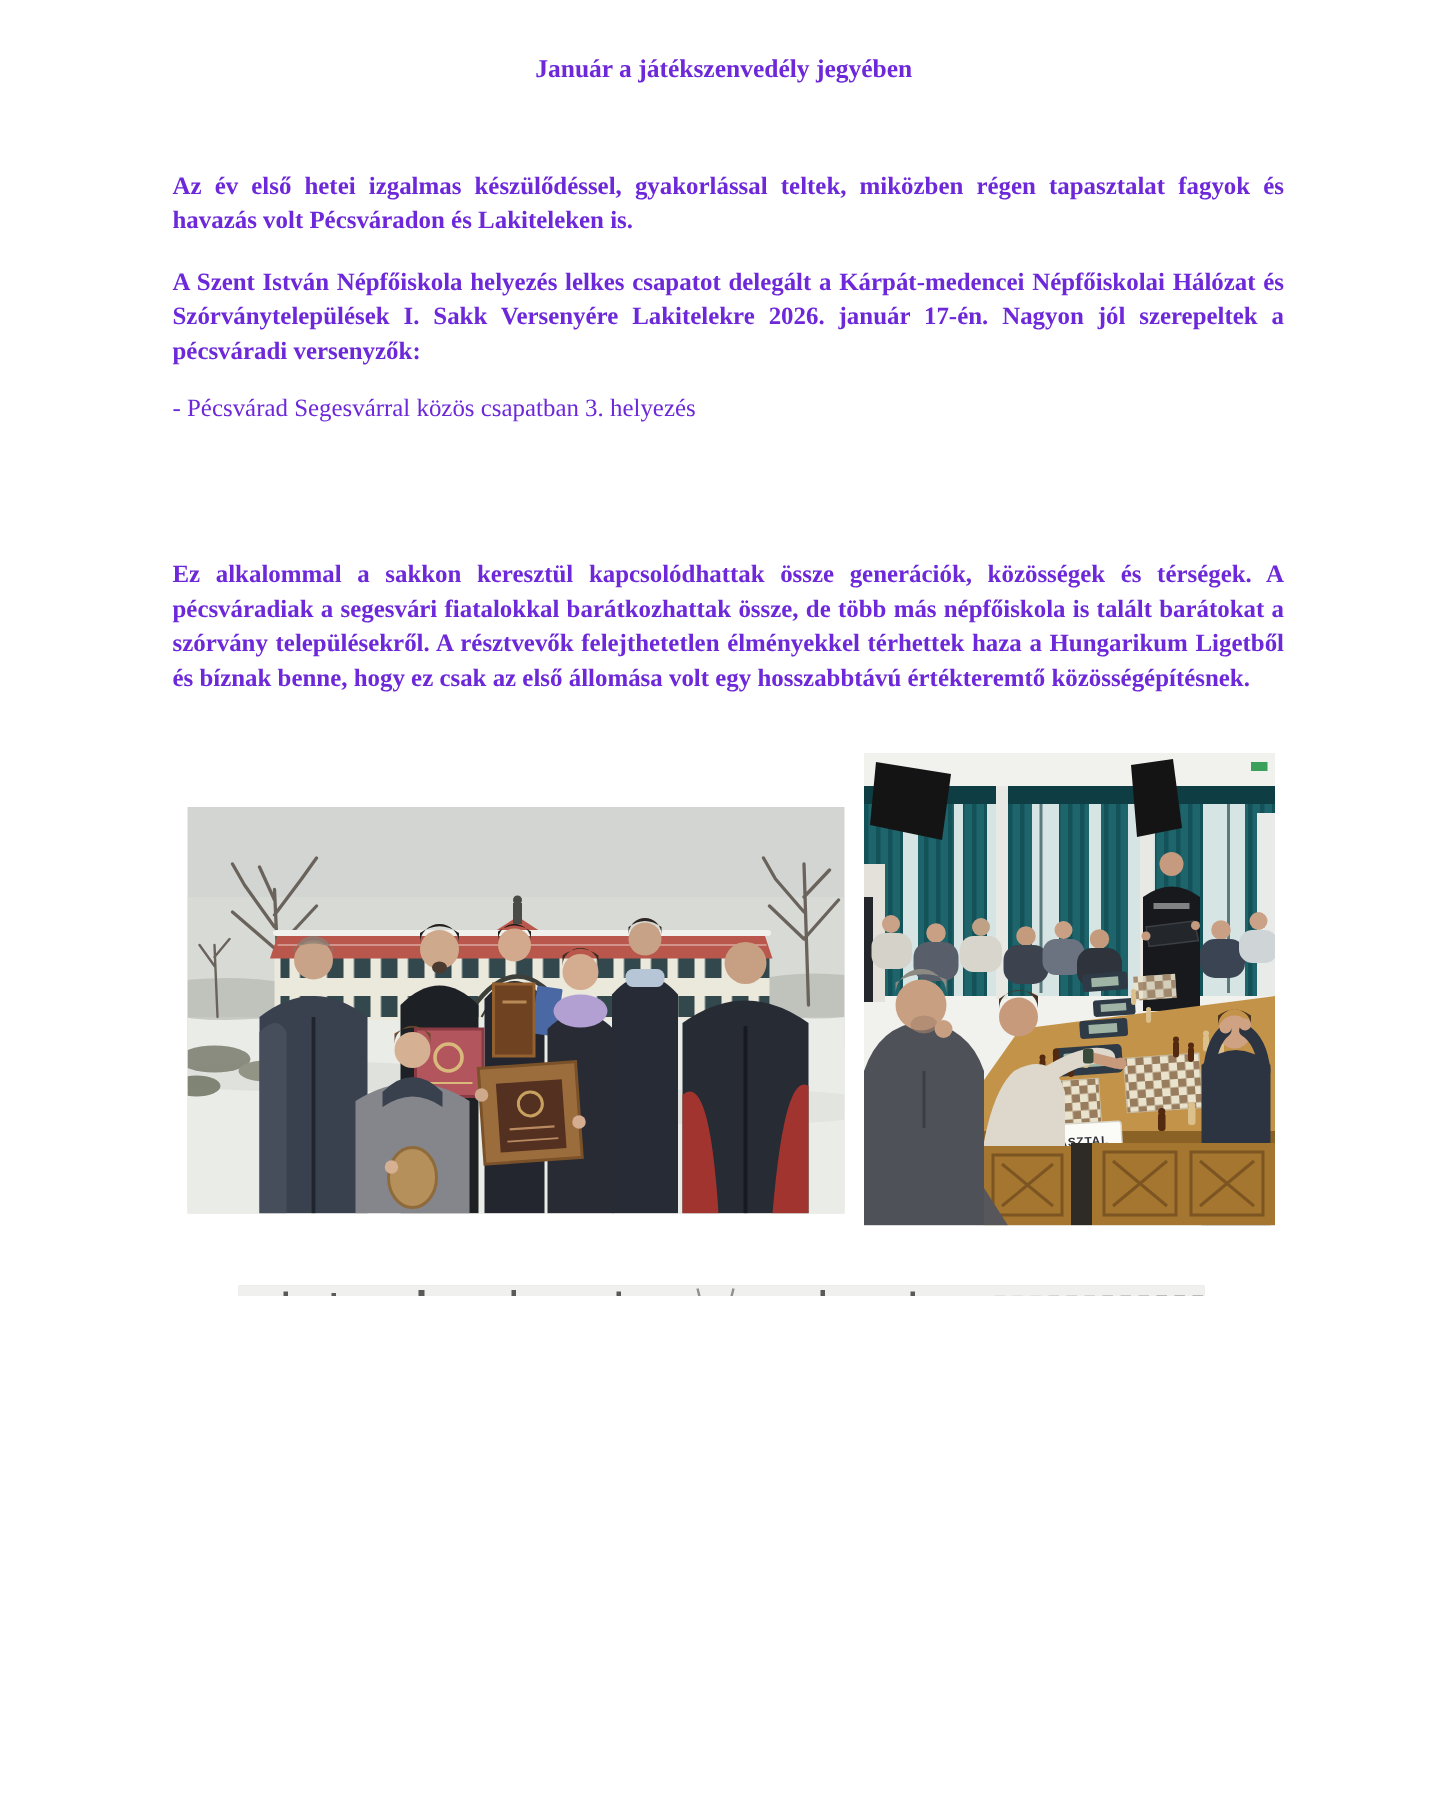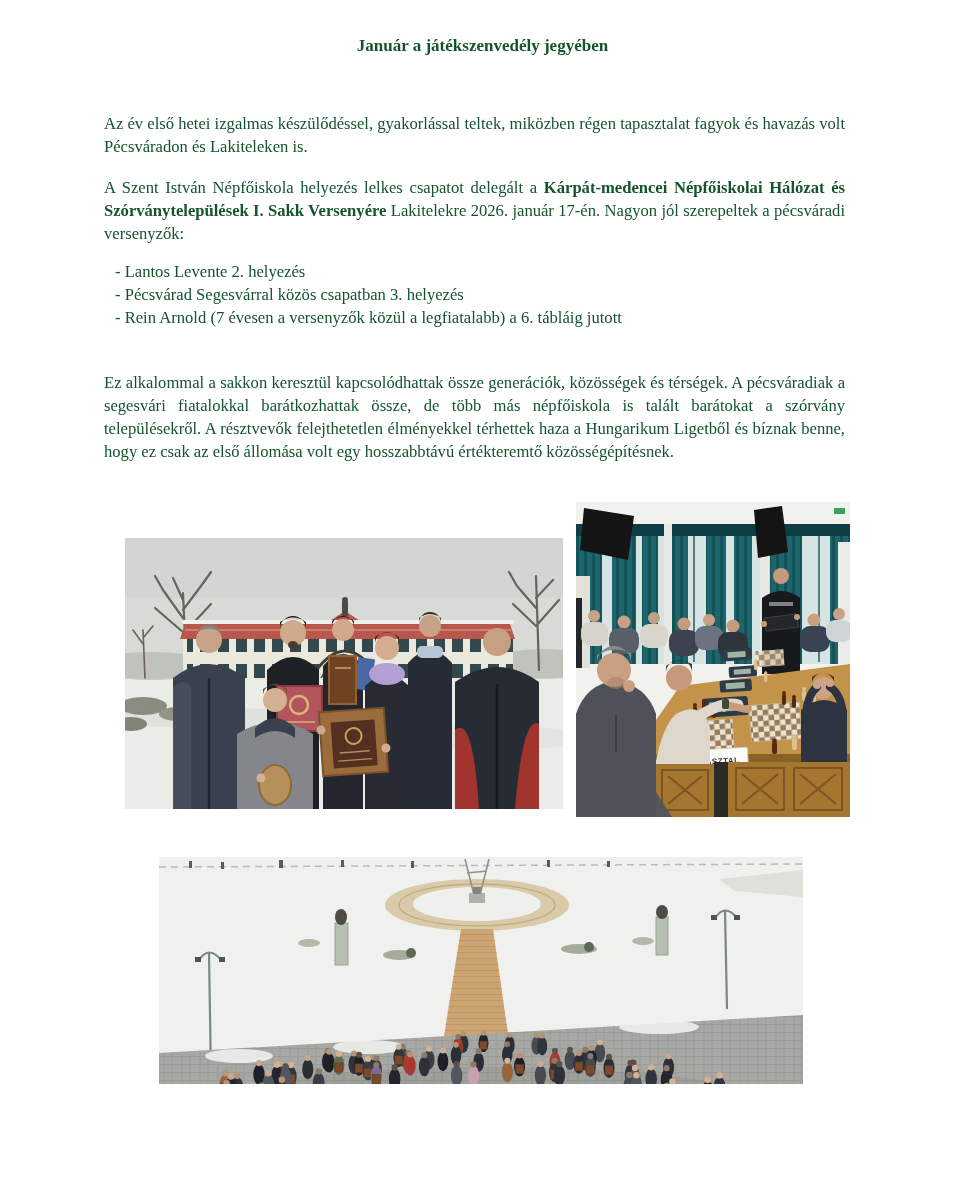--- a/index.html
+++ b/index.html
@@ -1,26 +1,26 @@
 <!DOCTYPE html>
 <html><head>
 <meta charset="utf-8">
 <style>
   html,body{margin:0;padding:0;background:#ffffff;}
   .page{
-    position:relative;width:965px;height:1084px;background:#ffffff;
-    font-family:"Liberation Serif","DejaVu Serif",serif;color:#14532d;overflow:hidden;
+    position:relative;width:965px;height:864px;background:#ffffff;
+    font-family:"Liberation Serif","DejaVu Serif",serif;color:#6d28d9;overflow:hidden;
   }
   .doc-title{
     position:absolute;top:36px;left:0;width:100%;margin:0;
     text-align:center;font-size:17px;font-weight:bold;
   }
   .para{
-    position:absolute;left:104px;width:741px;margin:0;
-    font-size:16.6px;line-height:23px;text-align:justify;
+    position:absolute;left:115px;width:741px;margin:0;
+    font-size:16.6px;line-height:23px;text-align:justify;font-weight:bold;
   }
   #para-intro{top:112px;}
   #para-competition{top:176px;}
   .results{
     position:absolute;left:115px;top:260px;width:741px;
     font-size:16.6px;line-height:23.2px;
   }
   #para-closing{top:371px;}
   .photo{position:absolute;overflow:hidden;background:#dcdcd8;}
   #photo-team{left:125px;top:538px;width:438px;height:271px;}
@@ -34,23 +34,21 @@
 
 <div class="page">
 
   <h1 class="doc-title">Január a játékszenvedély jegyében</h1>
 
   <p class="para" id="para-intro">Az év első hetei izgalmas készülődéssel, gyakorlással teltek, miközben régen tapasztalat fagyok és havazás volt Pécsváradon és Lakiteleken is.</p>
 
   <p class="para" id="para-competition"><span>A Szent István Népfőiskola helyezés lelkes csapatot delegált a </span><b>Kárpát-medencei Népfőiskolai Hálózat és Szórványtelepülések I. Sakk Versenyére</b><span> Lakitelekre 2026. január 17-én. Nagyon jól szerepeltek a pécsváradi versenyzők:</span></p>
 
   <div class="results">
-    <div>- Lantos Levente 2. helyezés</div>
     <div>- Pécsvárad Segesvárral közös csapatban 3. helyezés</div>
-    <div>- Rein Arnold (7 évesen a versenyzők közül a legfiatalabb) a 6. tábláig jutott</div>
   </div>
 
   <p class="para" id="para-closing">Ez alkalommal a sakkon keresztül kapcsolódhattak össze generációk, közösségek és térségek. A pécsváradiak a segesvári fiatalokkal barátkozhattak össze, de több más népfőiskola is talált barátokat a szórvány településekről. A résztvevők felejthetetlen élményekkel térhettek haza a Hungarikum Ligetből és bíznak benne, hogy ez csak az első állomása volt egy hosszabbtávú értékteremtő közösségépítésnek.</p>
 
   <figure class="photo" id="photo-team" style="margin:0">
     <svg viewBox="0 0 438 271" preserveAspectRatio="none">
       <defs>
         <pattern id="win" width="18" height="40" patternUnits="userSpaceOnUse">
           <rect x="3" y="6" width="11" height="28" fill="#33484d"></rect>
         </pattern>

